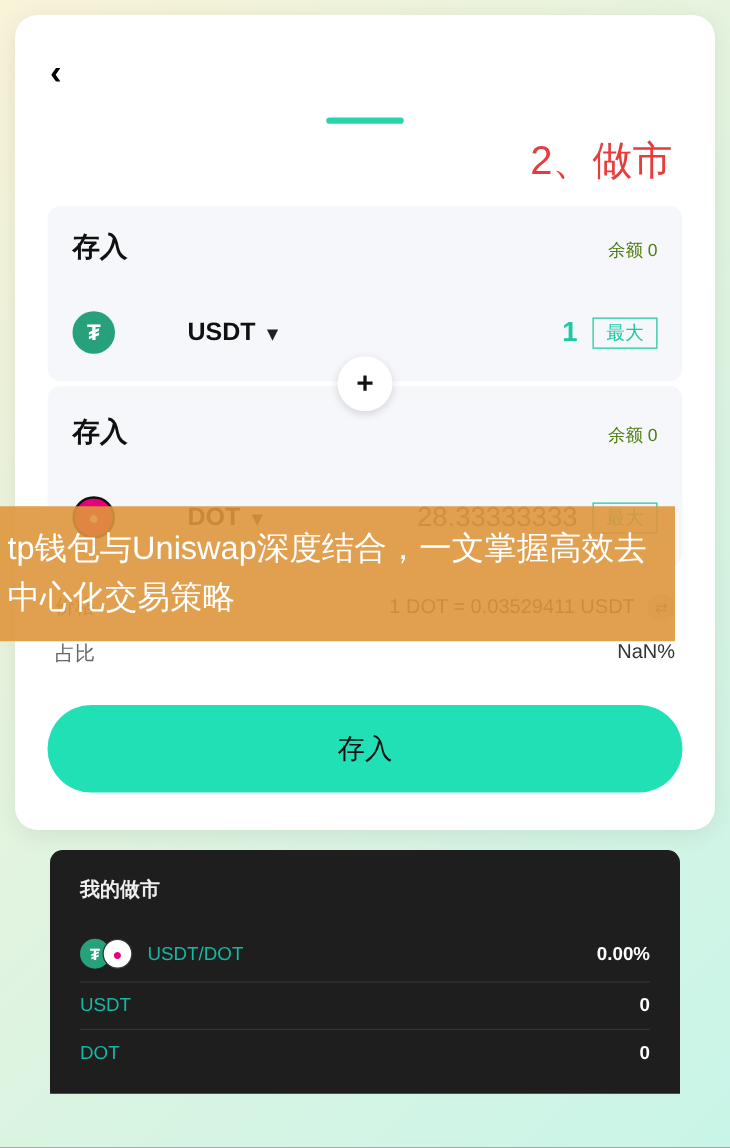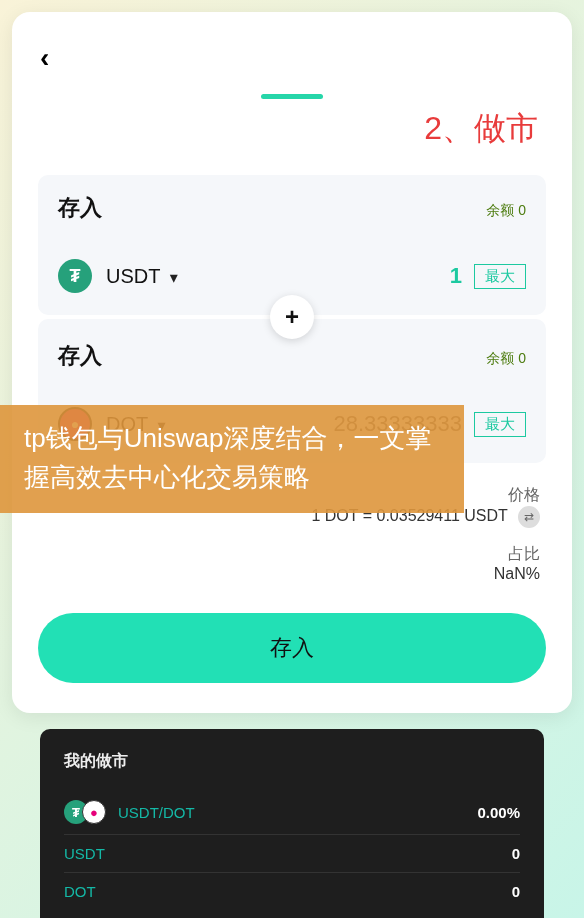--- a/index.html
+++ b/index.html
@@ -50,21 +50,21 @@
   height: 5px;
   background: #26d6a9;
   border-radius: 3px;
   margin: 0 auto 12px;
 }
 .annotation {
   text-align: right;
   color: #e83b3b;
   font-size: 32px;
   font-weight: 500;
-  margin: -4px 8px 24px 0;
+  margin: -4px 8px 14px 0;
 }
 .deposit-box {
   background: #f5f7fa;
   border-radius: 10px;
   padding: 18px 20px 22px;
   margin-bottom: 4px;
   position: relative;
 }
 .deposit-box + .deposit-box { margin-top: 4px; }
 .box-head {
@@ -95,22 +95,23 @@
   align-items: center;
   justify-content: center;
   color: #fff;
   font-size: 18px;
   font-weight: 700;
 }
 .usdt-icon { background: #26a17b; }
 .dot-icon { background: #e6007a; border: 2px solid #111; font-size: 14px; }
 .token-name {
   font-size: 20px;
-  font-weight: 400;
-  color: #111;
+  font-weight: 700;
+  color: #111;
+  margin-left: 44px;
 }
 .chevron {
   font-size: 16px;
   color: #222;
   margin-left: 4px;
 }
 .amount-area {
   margin-left: auto;
   display: flex;
   align-items: center;
@@ -146,25 +147,24 @@
   z-index: 5;
   font-size: 24px;
   font-weight: 800;
   color: #111;
 }
 .second-box { padding-top: 22px; }
 .info-rows { margin: 22px 6px 30px; }
 .info-row {
   display: flex;
   justify-content: space-between;
-  align-items: flex-end;
+  align-items: flex-start;
   font-size: 16px;
   color: #666;
   margin-bottom: 16px;
-  flex-direction: column;
 }
 .info-val { color: #333; }
 .swap-circle {
   width: 22px; height: 22px; border-radius: 50%;
   background: #ddd; display: inline-flex; align-items: center; justify-content: center;
   font-size: 12px; color: #666; margin-left: 6px;
 }
 .submit-btn {
   width: 100%;
   padding: 20px;
@@ -208,26 +208,26 @@
   font-size: 13px; font-weight: 700;
 }
 .mini-icon.usdt { background: #26a17b; color:#fff; }
 .mini-icon.dot { background: #fff; color: #e6007a; margin-left: -6px; border: 1px solid #333; }
 .dark-label { color: #14b8a6; }
 .dark-val { color: #fff; font-weight: 600; text-align: center; }
 .overlay-banner {
   position: absolute;
   left: 0;
   top: 405px;
-  width: 464px;
+  width: 540px;
   background: rgba(222,150,60,0.9);
   color: #fff;
   font-size: 26px;
   line-height: 1.5;
-  padding: 14px 24px 16px;
+  padding: 14px 6px 16px;
   pointer-events: none;
 }
 </style>
 </head>
 <body>
 
 <div class="app">
   <div class="card">
     <div class="header">
       <span class="back-icon">‹</span>

